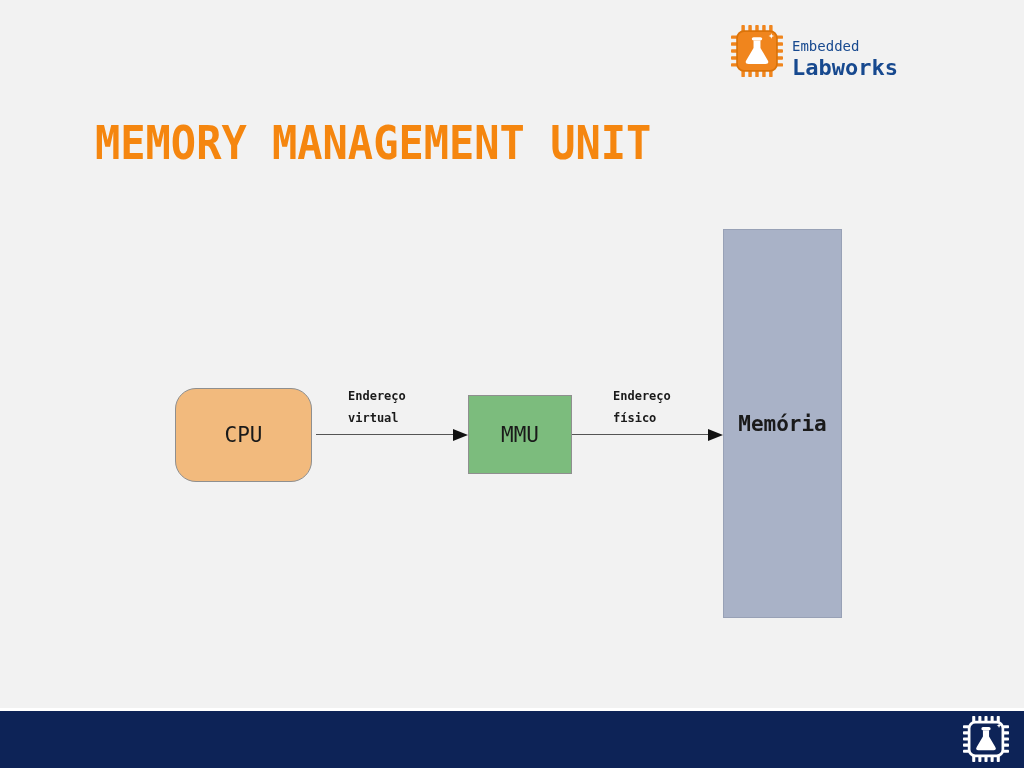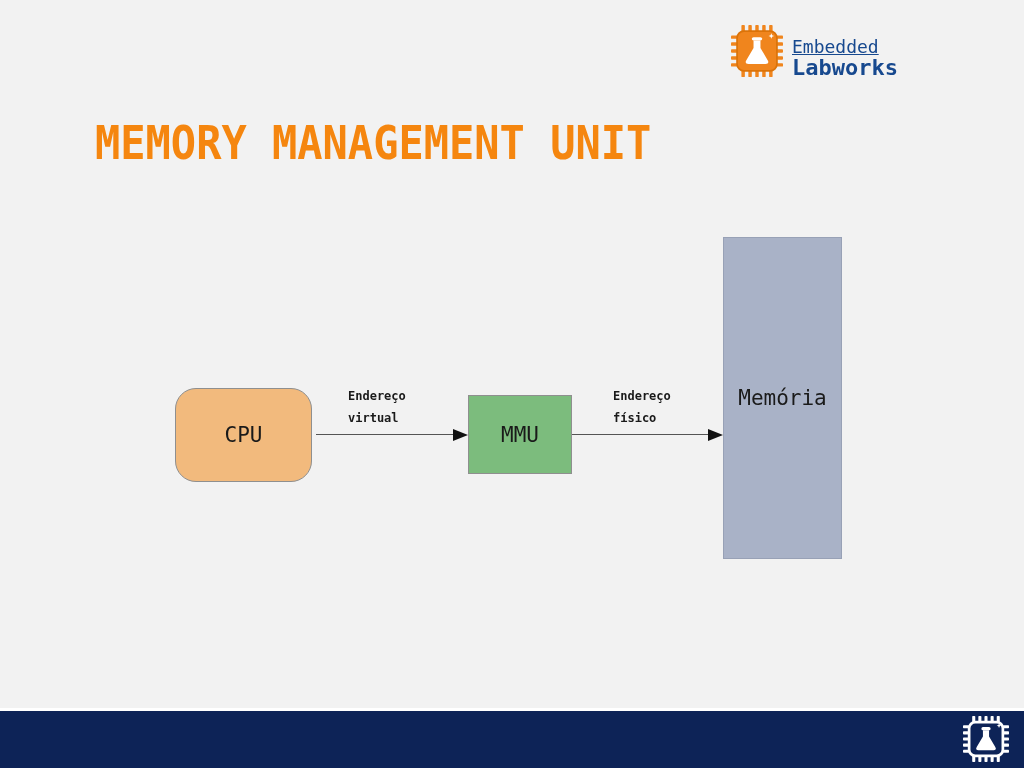--- a/index.html
+++ b/index.html
@@ -18,23 +18,22 @@
     position: absolute;
     top: 25px;
     left: 731px;
     display: flex;
     align-items: flex-start;
   }
   .brand-icon { width: 52px; height: 52px; flex: 0 0 auto; }
   .brand-text { margin-left: 9px; margin-top: 11px; line-height: 21px; }
   .brand-line1 {
     color: var(--logo-text, #17498F);
-    font-size: 18px;
+    font-size: 14px;
     font-weight: 500;
-    text-decoration: underline;
   }
   .brand-line2 {
     color: var(--logo-text, #17498F);
     font-size: 22px;
     font-weight: 700;
   }
 
   
   .slide-title {
     position: absolute;
@@ -64,23 +63,24 @@
     background: var(--cpu-fill, #F2BA7D);
     border: 1px solid #8f8f8f;
     border-radius: 21px;
   }
   .node-mmu {
     left: 468px; top: 395px; width: 104px; height: 79px;
     background: var(--mmu-fill, #7CBC7D);
     border: 1px solid #8f8f8f;
   }
   .node-memory {
-    left: 723px; top: 237px; width: 119px; height: 322px;
+    left: 723px; top: 229px; width: 119px; height: 389px;
     background: var(--memory-fill, #A9B2C7);
     border: 1px solid #98A1B6;
+    font-weight: bold;
   }
 
   
   .edge-line {
     position: absolute;
     height: 1px;
     background: var(--line-color, #555);
   }
   .edge-line-1 { left: 316px; top: 434px; width: 138px; }
   .edge-line-2 { left: 572px; top: 434px; width: 136px; }

